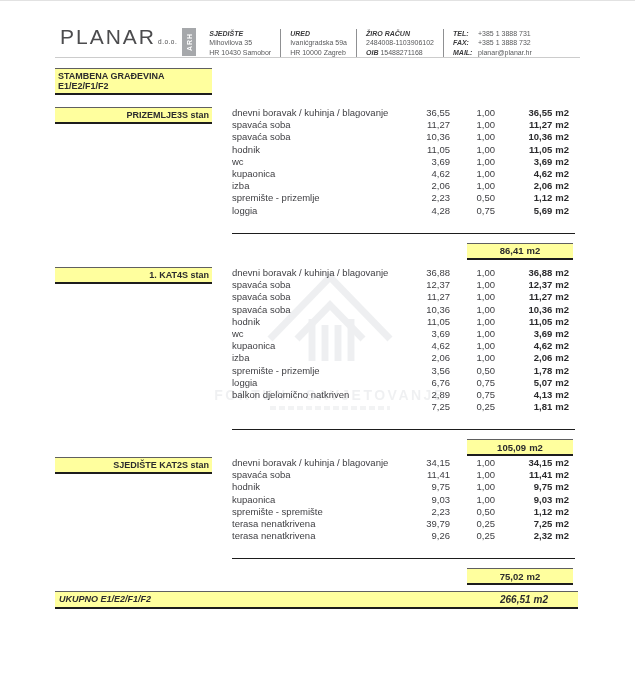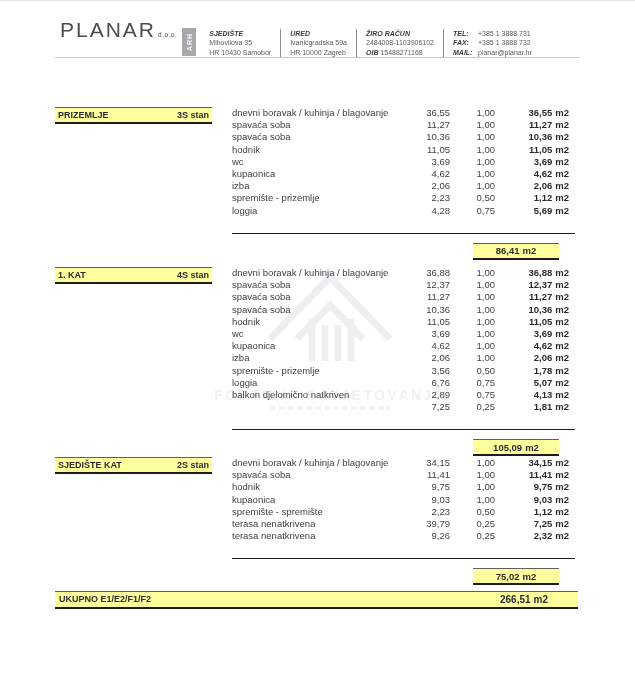--- a/index.html
+++ b/index.html
@@ -1,54 +1,54 @@
 <!DOCTYPE html>
 <html><head>
 <meta charset="utf-8">
 <style>
   html,body{margin:0;padding:0;background:#fff;}
   body{font-family:"Liberation Sans",sans-serif;-webkit-font-smoothing:antialiased;}
   .page{position:relative;width:635px;height:690px;background:#ffffff;overflow:hidden;border-top:1px solid #e2e2e2;}
 
   
   .header{position:absolute;top:20px;left:60px;right:50px;height:36px;display:flex;align-items:flex-end;}
-  .logo{font-size:21px;letter-spacing:2px;color:#4c4c4e;line-height:1;display:flex;align-items:baseline;margin-bottom:17px;}
+  .logo{font-size:21px;letter-spacing:2px;color:#4c4c4e;line-height:1;display:flex;align-items:baseline;margin-bottom:10px;}
   .logo-suffix{font-size:6.5px;letter-spacing:.5px;color:#4c4c4e;margin-left:2px;}
   .logo-badge{width:14px;height:28px;background:#a6a8ab;color:#ffffff;display:flex;align-items:center;justify-content:center;
     writing-mode:vertical-rl;transform:rotate(180deg);font-size:7px;font-weight:bold;letter-spacing:1px;margin:0 4px 1px 5px;}
   .hcols{display:flex;align-items:stretch;}
   .hcol{padding:0 9px;font-size:7px;line-height:9.5px;color:#58595b;white-space:nowrap;}
   .hcol + .hcol{border-left:1px solid #8f9092;}
   .hlabel{font-weight:bold;font-style:italic;color:#3a3a3c;}
   .hpair{display:flex;}
   .hpair .hlabel{width:25px;}
   .oib-label{font-weight:bold;font-style:italic;color:#3a3a3c;}
   .header-rule{position:absolute;top:56px;left:55px;width:525px;border-top:1.5px solid #cccccc;}
 
   
   .ybox{background:#ffff9e;border-top:1px solid #606060;border-bottom:2px solid #1d1d1d;}
   .title-box{position:absolute;top:67px;left:55px;width:151px;padding:2px 3px;font-size:9px;font-weight:bold;color:#2c2c2e;}
   .sec-head{position:absolute;left:0;top:0;width:151px;padding:2px 3px;font-size:9px;font-weight:bold;color:#2c2c2e;
-    display:flex;justify-content:space-between;}
+    display:flex;justify-content:flex-end;}
 
   
   .section{position:absolute;left:55px;width:523px;}
   .tablewrap{position:absolute;left:177px;top:0;width:343px;}
   .rows{border-bottom:1.5px solid #1d1d1d;padding-bottom:16px;}
   .trow{display:flex;line-height:12.2px;font-size:9.5px;}
   .c-name{flex:1;color:#3e3e42;overflow:hidden;white-space:nowrap;}
   .c-a{width:50px;text-align:right;color:#3e3e42;}
   .c-k{width:45px;text-align:right;color:#3e3e42;}
   .c-r{width:80px;text-align:right;font-weight:bold;color:#2b2b2d;padding-right:6px;box-sizing:border-box;}
   .unit{margin-left:3px;}
-  .subtotal{margin:9px 16px 0 auto;width:86px;padding:1.5px 4px;text-align:center;font-size:9.5px;font-weight:bold;color:#2b2b2d;box-sizing:border-box;}
+  .subtotal{margin:9px 2px 0 auto;width:106px;padding:1.5px 4px;text-align:center;font-size:9.5px;font-weight:bold;color:#2b2b2d;box-sizing:border-box;}
 
   
   .total-bar{position:absolute;top:590px;left:55px;width:523px;box-sizing:border-box;padding:2px 4px;
-    font-size:9px;font-weight:bold;color:#2c2c2e;display:flex;justify-content:space-between;}
+    font-size:9px;font-weight:bold;color:#2c2c2e;display:flex;justify-content:space-between;font-style:italic;}
   .total-value{margin-right:26px;font-size:10px;}
 
   
   .watermark{position:absolute;left:210px;top:266px;width:240px;text-align:center;pointer-events:none;}
   .wm-icon{opacity:.16;}
   .wm-text{margin-top:20px;font-size:14px;font-weight:bold;letter-spacing:2.5px;color:#9aa2ab;opacity:.15;
     filter:blur(.6px);white-space:nowrap;}
   .wm-sub{margin:3px auto 0;width:120px;height:4px;opacity:.10;filter:blur(.5px);
     background:repeating-linear-gradient(90deg,#8a929b 0 6px,transparent 6px 9px);}
 </style>
@@ -105,20 +105,21 @@
         <line x1="57" y1="52" x2="57" y2="94"></line>
         <line x1="70" y1="58" x2="70" y2="94"></line>
         <line x1="83" y1="58" x2="83" y2="94"></line>
         <line x1="96" y1="52" x2="96" y2="94"></line>
       </g>
     </svg>
     <div class="wm-text">FORTUNA SAVJETOVANJE</div>
     <div class="wm-sub"></div>
   </div>
 
+  <div class="ybox title-box">STAMBENA GRAĐEVINA E1/E2/F1/F2</div>
 
   <div class="section" style="top:106px;">
     <div class="ybox sec-head">
       <span>PRIZEMLJE</span>
       <span>3S stan</span>
     </div>
     <div class="tablewrap">
       <div class="rows">
           <div class="trow">
             <div class="c-name">dnevni boravak / kuhinja / blagovanje</div>

